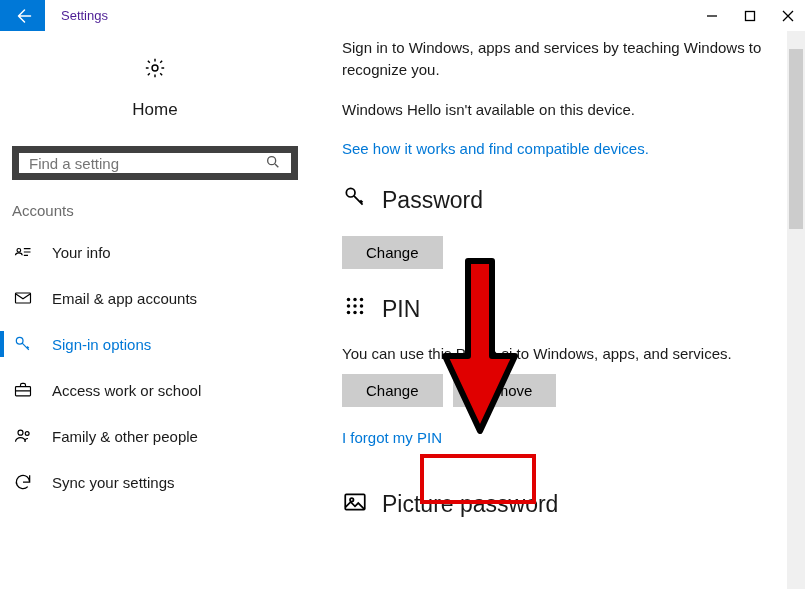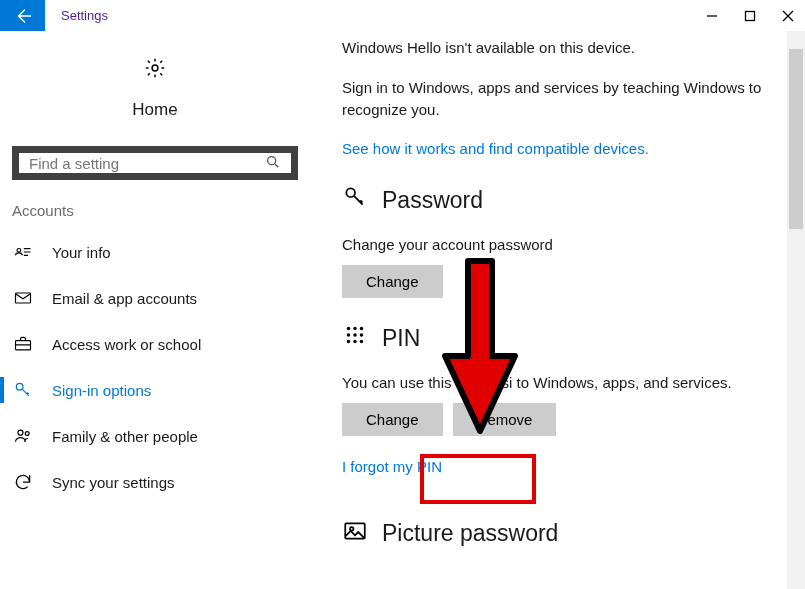--- a/index.html
+++ b/index.html
@@ -228,38 +228,38 @@
     <div class="nav-item">
       <span class="icon">
         <svg viewBox="0 0 24 24" fill="none" stroke="#000" stroke-width="1.4">
             <rect x="3" y="6" width="18" height="12" rx="1"></rect>
             <path d="M3 7l9 6 9-6"></path>
           </svg>
       </span>
       <span>Email &amp; app accounts</span>
     </div>
 
+    <div class="nav-item active">
+      <span class="icon">
+        <svg viewBox="0 0 24 24" fill="none" stroke="#0078d7" stroke-width="1.5">
+            <circle cx="8" cy="8" r="4"></circle>
+            <path d="M11 11l8 8M17 15l2 2"></path>
+          </svg>
+      </span>
+      <span>Sign-in options</span>
+    </div>
+
     <div class="nav-item">
       <span class="icon">
         <svg viewBox="0 0 24 24" fill="none" stroke="#000" stroke-width="1.4">
             <rect x="3" y="8" width="18" height="11" rx="1"></rect>
             <path d="M9 8V6a2 2 0 012-2h2a2 2 0 012 2v2M3 13h18"></path>
           </svg>
       </span>
       <span>Access work or school</span>
-    </div>
-
-    <div class="nav-item active">
-      <span class="icon">
-        <svg viewBox="0 0 24 24" fill="none" stroke="#0078d7" stroke-width="1.5">
-            <circle cx="8" cy="8" r="4"></circle>
-            <path d="M11 11l8 8M17 15l2 2"></path>
-          </svg>
-      </span>
-      <span>Sign-in options</span>
     </div>
 
     <div class="nav-item">
       <span class="icon">
         <svg viewBox="0 0 24 24" fill="none" stroke="#000" stroke-width="1.4">
             <circle cx="9" cy="8" r="3"></circle>
             <circle cx="17" cy="9" r="2.3"></circle>
             <path d="M3 19c0-3 3-5 6-5s6 2 6 5M14 19c0-2.5 2-4 4-4"></path>
           </svg>
       </span>
@@ -270,34 +270,33 @@
       <span class="icon">
         <svg viewBox="0 0 24 24" fill="none" stroke="#000" stroke-width="1.5">
             <path d="M20 12a8 8 0 10-2.3 5.6M20 4v8h-8"></path>
           </svg>
       </span>
       <span>Sync your settings</span>
     </div>
   </div>
 
   <div class="content">
+    <div class="para">Sign in to Windows, apps and services by teaching Windows to recognize you.</div>
     <div class="para">Windows Hello isn't available on this device.</div>
-    <div class="para">Sign in to Windows, apps and services by teaching Windows to recognize you.</div>
     <div class="para link">See how it works and find compatible devices.</div>
 
     <div class="section-heading">
       <span class="icon">
         <svg viewBox="0 0 24 24" fill="none" stroke="#000" stroke-width="1.6">
             <circle cx="8" cy="8" r="4"></circle>
             <path d="M11 11l8 8M17 15l2 2"></path>
           </svg>
       </span>
       <span>Password</span>
     </div>
-    <div class="subpara">Change your account password</div>
     <div class="btn-row">
       <button class="btn">Change</button>
     </div>
 
     <div class="section-heading">
       <span class="icon">
         <svg viewBox="0 0 24 24" fill="#000">
             <circle cx="6" cy="6" r="1.6"></circle>
             <circle cx="12" cy="6" r="1.6"></circle>
             <circle cx="18" cy="6" r="1.6"></circle>

